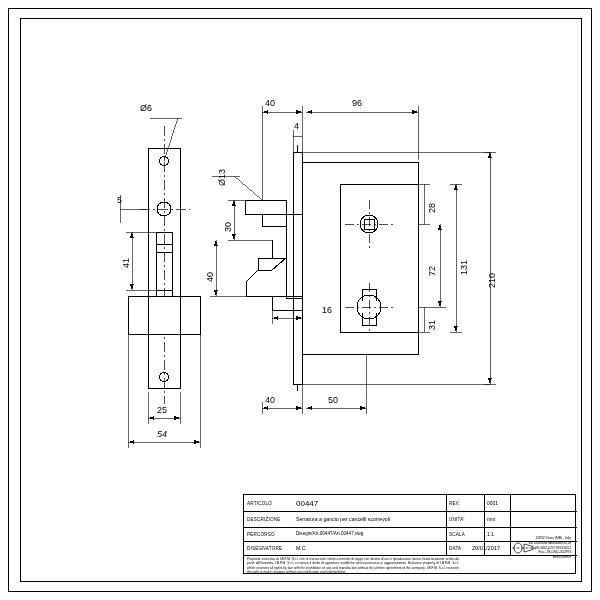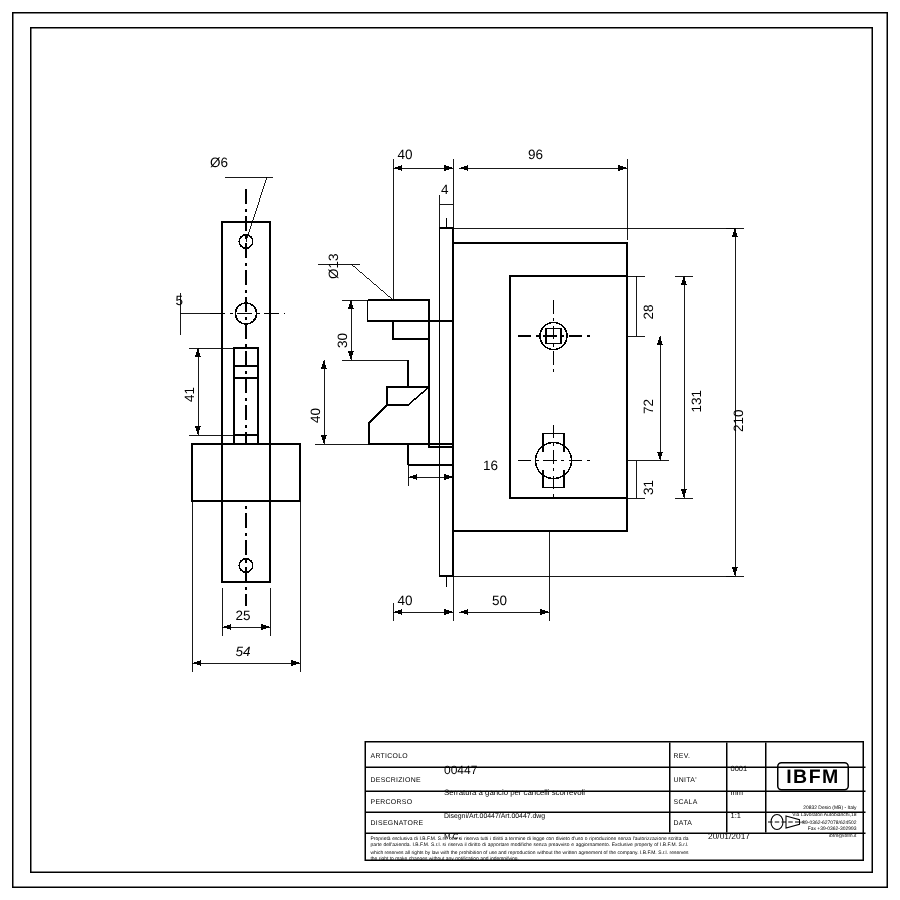--- a/index.html
+++ b/index.html
@@ -71,21 +71,20 @@
     font-size: 4.6px;
     letter-spacing: .2px;
     color: #000;
     white-space: nowrap;
   }
   .tb-value {
     position: absolute;
     font-size: 6.5px;
     color: #000;
     white-space: nowrap;
-    margin-top: 10px;
   }
   .tb-legal {
     position: absolute;
     font-size: 3.3px;
     line-height: 1.35;
     color: #000;
     text-align: justify;
     width: 212px;
   }
   #logo {
@@ -344,23 +343,20 @@
     <div class="tb-value" style="left:228px; top:50px; font-size:5.6px;">20/01/2017</div>
 
     <svg class="abs" style="left:268px; top:46px;" width="24" height="14">
       <g stroke="#000" fill="none" stroke-width="0.7">
         <ellipse cx="6" cy="7" rx="4" ry="5"></ellipse>
         <line x1="0" y1="7" x2="24" y2="7" stroke-dasharray="3 1.5"></line>
         <path d="M12 3 L21 5.5 L21 8.5 L12 11 Z"></path>
       </g>
     </svg>
 
-    <div id="logo">
-      <div class="logo-box">IBFM</div>
-    </div>
     <div class="addr" style="white-space:pre-line;">20832 Desio (MB) - Italy
 Via Lavoratori Autobianchi,18
 +39-0362-627078/624502
 Fax +39-0362-302993
 ibfm@ibfm.it</div>
 
     <div class="tb-legal" style="left:3px; top:62px;">Proprietà esclusiva di I.B.F.M. S.r.l. che si riserva tutti i diritti a termine di legge con divieto d'uso o riproduzione senza l'autorizzazione scritta da parte dell'azienda. I.B.F.M. S.r.l. si riserva il diritto di apportare modifiche senza preavviso e aggiornamento. Exclusive property of I.B.F.M. S.r.l. which reserves all rights by law with the prohibition of use and reproduction without the written agreement of the company. I.B.F.M. S.r.l. reserves the right to make changes without any notification and indemnifying.</div>
   </div>
 
 </div>

